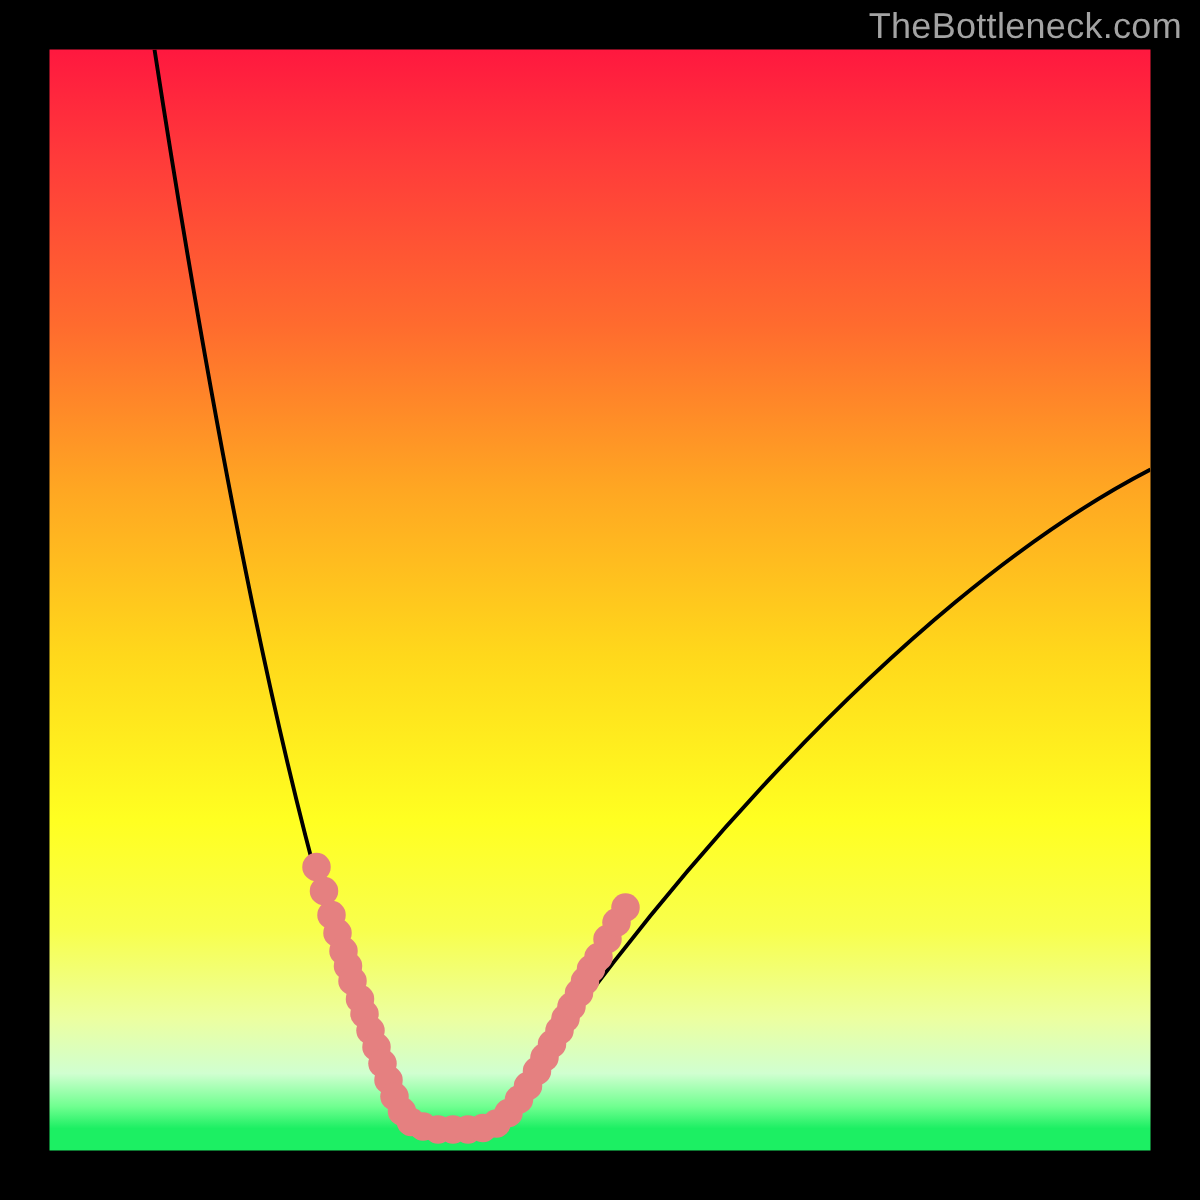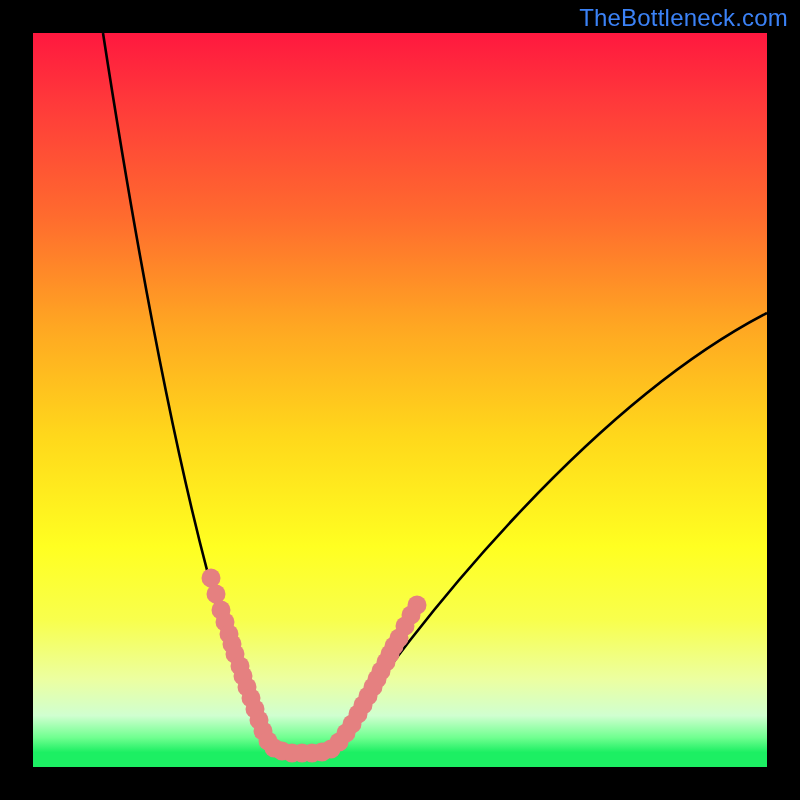--- a/index.html
+++ b/index.html
@@ -35,21 +35,21 @@
     );
     overflow: hidden;
   }
   .watermark {
     position: absolute;
     top: 4px;
     right: 12px;
     font-family: Arial, Helvetica, sans-serif;
     font-size: 24px;
     font-weight: 500;
-    color: #3b82f6;
+    color: #a3a3a3;
     letter-spacing: 0.2px;
   }
   svg.curve {
     position: absolute;
     left: 0;
     top: 0;
     width: 734px;
     height: 734px;
   }
 </style>

